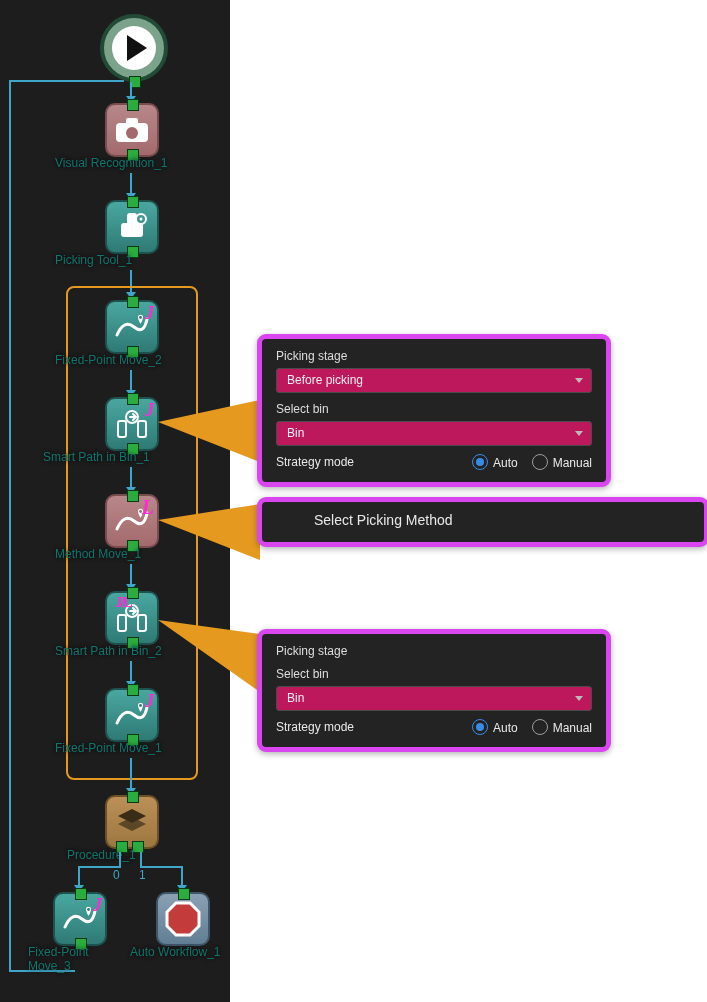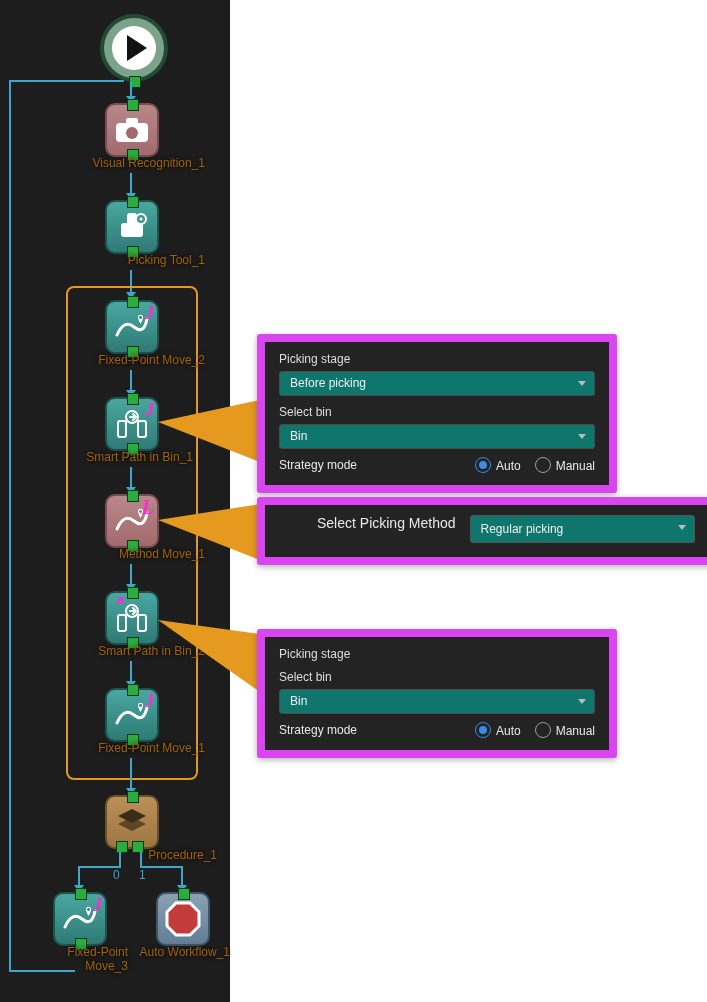--- a/index.html
+++ b/index.html
@@ -1,55 +1,55 @@
 <!DOCTYPE html>
 <html><head>
 <meta charset="utf-8">
 <style>
 html,body{margin:0;padding:0;background:#fff;font-family:"Segoe UI",Arial,sans-serif;font-size:12px;color:#e8e8e8}
 .stage{position:relative;width:707px;height:1002px;overflow:hidden}
 .dark-panel{position:absolute;left:0;top:0;width:230px;height:1002px;background:#1d1d1d}
 
 
 .node{position:absolute;width:50px;height:50px;border-radius:10px;display:flex;align-items:center;justify-content:center}
-.node-label{position:absolute;width:150px;text-align:right;font-size:12px;color:#a16207;text-shadow:0 0 4px #000}
+.node-label{position:absolute;width:150px;text-align:left;font-size:12px;color:#0f766e;text-shadow:0 0 4px #000}
 .port{position:absolute;width:10px;height:10px;background:#2aad3e;border:1px solid #0a3a15}
 .port.top{left:50%;margin-left:-5px;top:-6px}
 .port.bot{left:50%;margin-left:-5px;bottom:-6px}
 
 
 .start-outer{width:60px;height:60px;border-radius:50%;background:#7ba38b;border:4px solid #234a36;display:flex;align-items:center;justify-content:center}
 .start-inner{width:44px;height:44px;border-radius:50%;background:#fff;display:flex;align-items:center;justify-content:center}
 .tri-play{width:0;height:0;border-left:20px solid #111;border-top:13px solid transparent;border-bottom:13px solid transparent;margin-left:5px}
 
 
 .bg-rose{background:linear-gradient(#b88789,#a36a6d);border:2px solid #7a4c4e}
 .bg-teal{background:linear-gradient(#49a7a0,#2f7a75);border:2px solid #1d524e}
 .bg-brown{background:linear-gradient(#bb9058,#9d763f);border:2px solid #6c5028}
 .bg-slate{background:linear-gradient(#8aa1b3,#617e94);border:2px solid #3e5668}
 
 .letter-j{position:absolute;right:3px;top:1px;font-family:Georgia,serif;font-style:italic;font-weight:bold;font-size:18px;color:#ff2ad4}
-.letter-jl{position:absolute;left:8px;top:1px;font-family:Georgia,serif;font-style:italic;font-weight:bold;font-size:11px;color:#ff2ad4;letter-spacing:-2px}
+.letter-jl{position:absolute;left:8px;top:1px;font-family:Georgia,serif;font-weight:bold;font-size:15px;color:#ff2ad4;letter-spacing:-2px}
 .letter-l{position:absolute;right:3px;top:0;font-family:Georgia,serif;font-style:italic;font-weight:bold;font-size:20px;color:#ff2ad4}
 
 
 .group-box{position:absolute;border:2px solid #e59a1f;border-radius:8px}
 
 
 .v-line{position:absolute;width:2px;background:#3ea6c8}
 .arrow-down{position:absolute;width:0;height:0;border-left:5px solid transparent;border-right:5px solid transparent;border-top:7px solid #3ea6c8}
 .h-line{position:absolute;height:2px;background:#3ea6c8}
 .branch-lbl{position:absolute;font-size:12px;color:#3ea6c8;background:#1d1d1d;padding:0 3px}
 .loop-line{position:absolute;background:#3ea6c8}
 
 
-.panel{position:absolute;background:#232323;border:8px solid #d946ef;border-radius:3px;box-shadow:0 2px 6px rgba(0,0,0,.3)}
+.panel{position:absolute;background:#232323;border:5px solid #d946ef;border-radius:9px;box-shadow:0 2px 6px rgba(0,0,0,.3)}
 .panel .pad{padding:10px 14px 12px}
 .lbl{font-size:12px;color:#ddd;margin:0 0 5px}
-.select{position:relative;background:#0f766e;border:1px solid #4a4a4a;border-radius:3px;height:23px;line-height:23px;padding:0 24px 0 10px;font-size:12px;color:#eee}
+.select{position:relative;background:#be185d;border:1px solid #4a4a4a;border-radius:3px;height:23px;line-height:23px;padding:0 24px 0 10px;font-size:12px;color:#eee}
 .select .chev{position:absolute;right:8px;top:9px;width:0;height:0;border-left:4px solid transparent;border-right:4px solid transparent;border-top:5px solid #bbb}
 .row-radio{display:flex;align-items:center;margin-top:8px}
 .row-radio .spacer{flex:1}
 .radio{display:inline-flex;align-items:flex-end;margin-left:14px;cursor:pointer}
 .radio .dot{width:14px;height:14px;border-radius:50%;border:1.5px solid #9c9c9c;margin-right:5px;position:relative}
 .radio.selected .dot{border-color:#3a8ae6}
 .radio.selected .dot::after{content:"";position:absolute;left:3px;top:3px;width:8px;height:8px;border-radius:50%;background:#3a8ae6}
 .select.lg{height:26px;line-height:26px;border-color:#555}
 
 
@@ -271,24 +271,20 @@
             <span>Manual</span>
           </span>
       </div>
     </div>
   </div>
 
   <div class="panel" style="left:257px;top:497px;width:442px">
     <div class="pad" style="padding:10px 12px 14px">
       <div style="display:flex;padding-left:40px">
         <span style="font-size:14px;margin-right:14px">Select Picking Method</span>
-        <div class="select lg" style="flex:1">
-          <span>Regular picking</span>
-          <span class="chev"></span>
-        </div>
       </div>
     </div>
   </div>
 
   <div class="panel" style="left:257px;top:629px;width:344px">
     <div class="pad">
       <div class="lbl">Picking stage</div>
       <div class="lbl" style="margin-top:9px">Select bin</div>
       <div class="select">
         <span>Bin</span>

